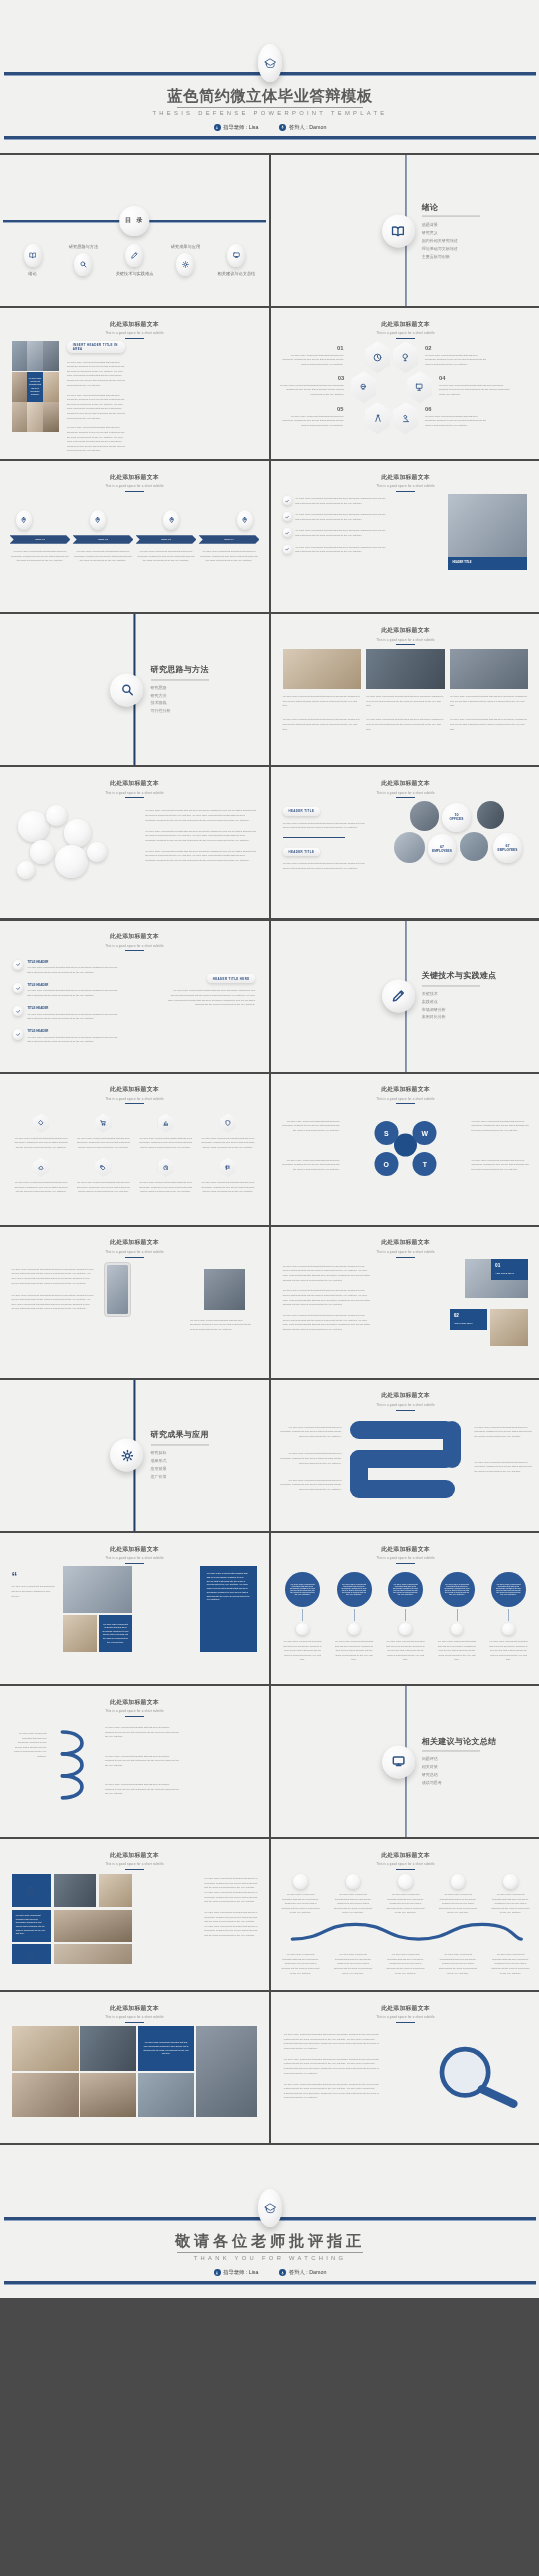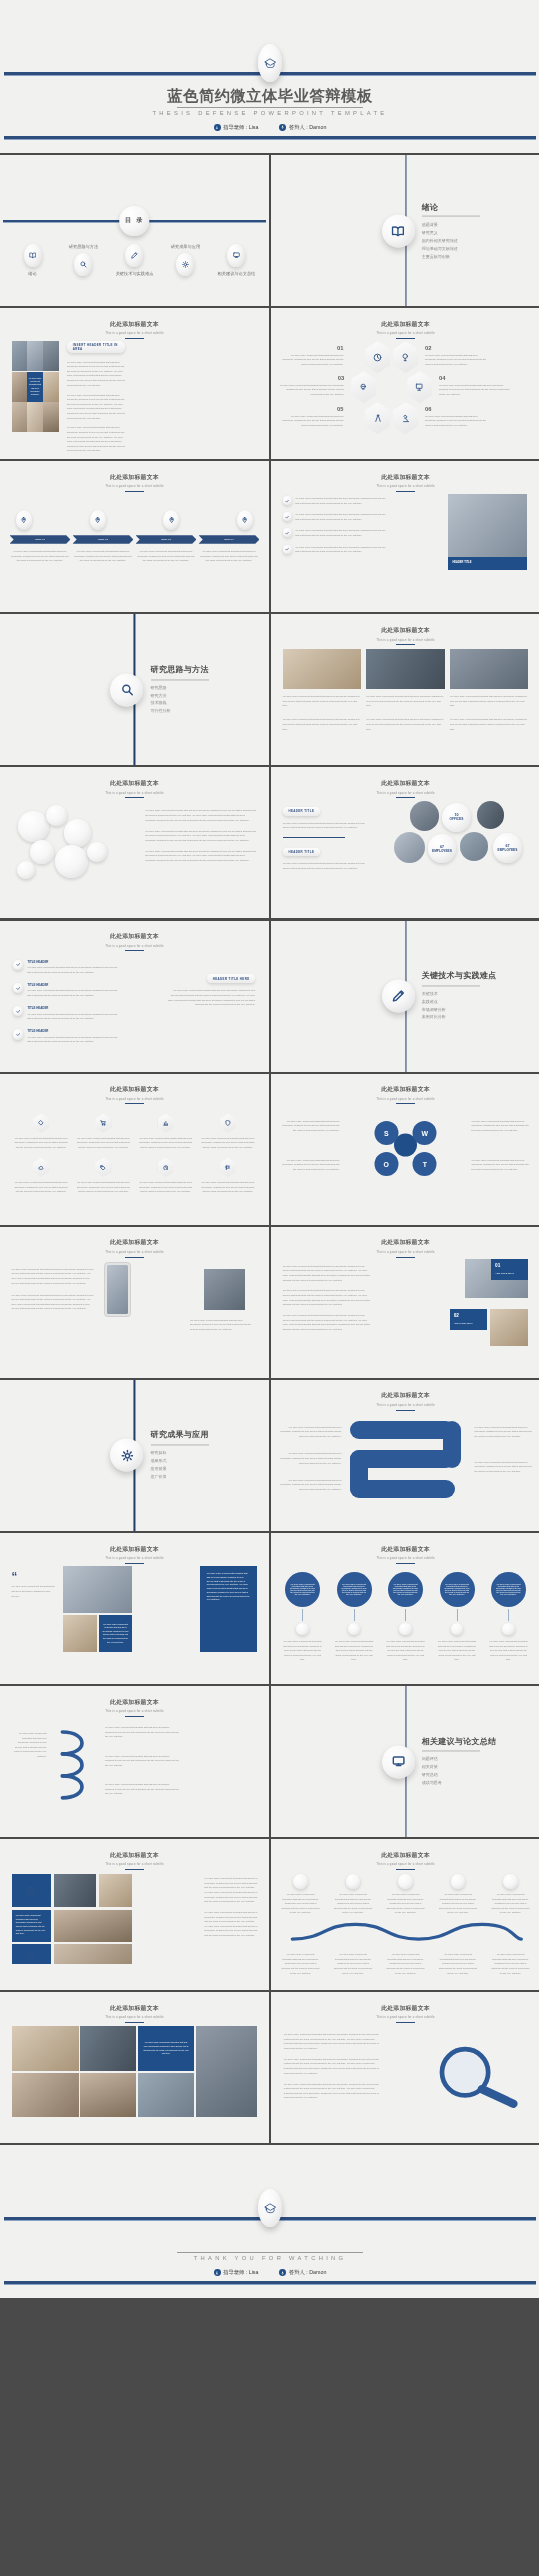--- a/index.html
+++ b/index.html
@@ -1133,20 +1133,21 @@
     <div class="cover-rule bot"></div>
     <div class="cover-badge">
       <svg width="12.7" height="10.5" viewBox="0 0 24 20">
           <g class="ico">
             <path d="M12 2 L22 8 L12 14 L2 8 Z"></path>
             <path d="M5 10.5 V15 c0 2 3.2 3.4 7 3.4 s7-1.4 7-3.4 V10.5"></path>
             <path d="M4 8.6 V13"></path>
           </g>
         </svg>
     </div>
+    <div class="cover-title" style="letter-spacing:3.7px">敬请各位老师批评指正</div>
     <div class="cover-divline"></div>
     <div class="cover-sub">THANK YOU FOR WATCHING</div>
     <div class="cover-credits">
       <div class="credit">
         <span class="credit-dot">
           <svg width="3.7" height="3.7" viewBox="0 0 10 10">
               <g fill="#fff">
                 <circle cx="5" cy="3" r="1.7"></circle>
                 <path d="M1.8 9 a3.2 3.2 0 0 1 6.4 0z"></path>
               </g>

